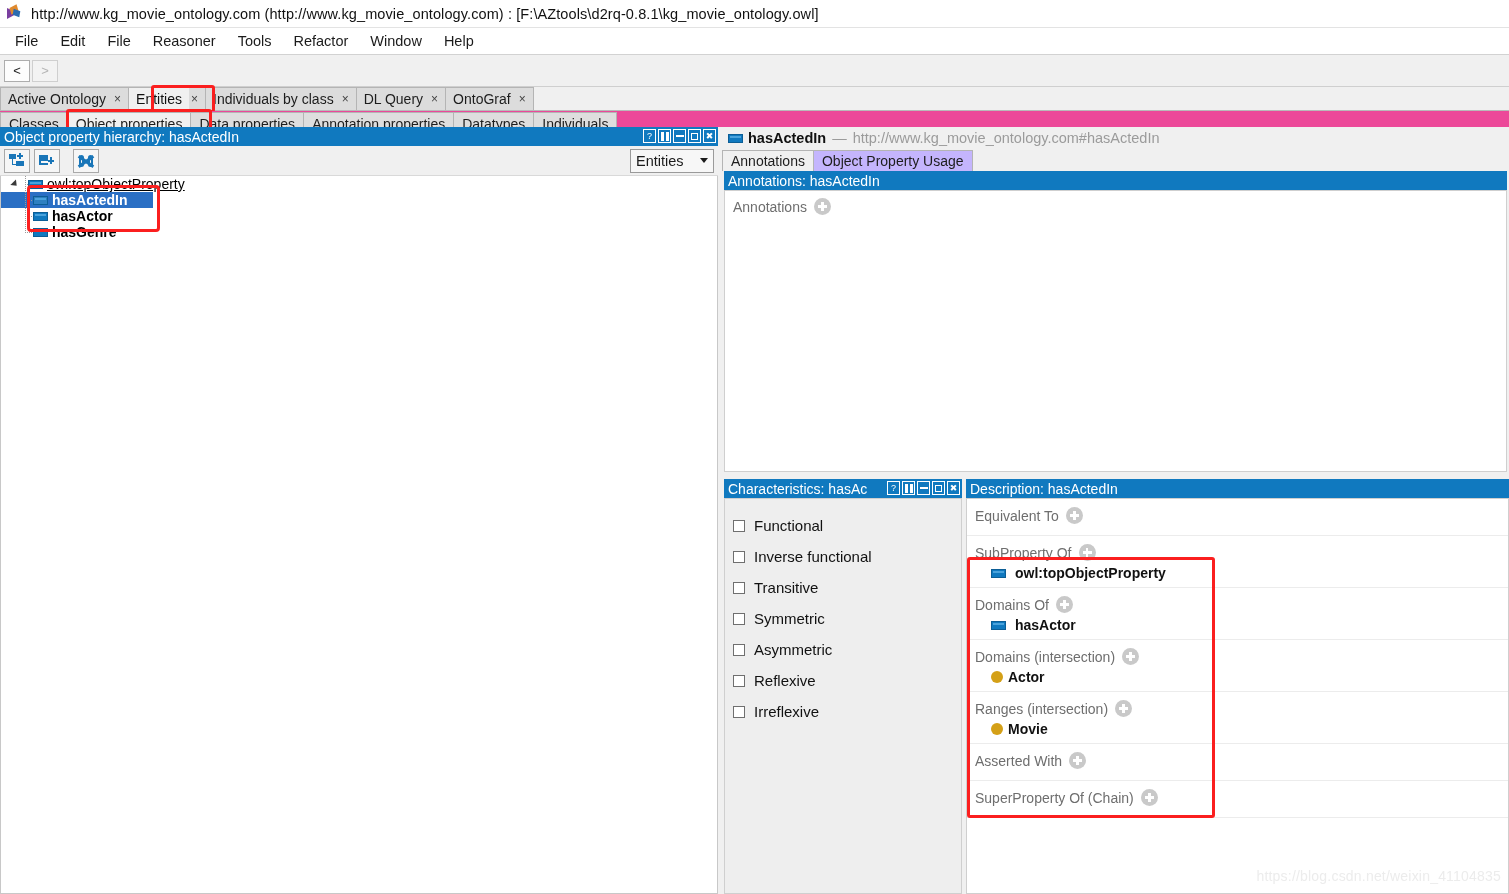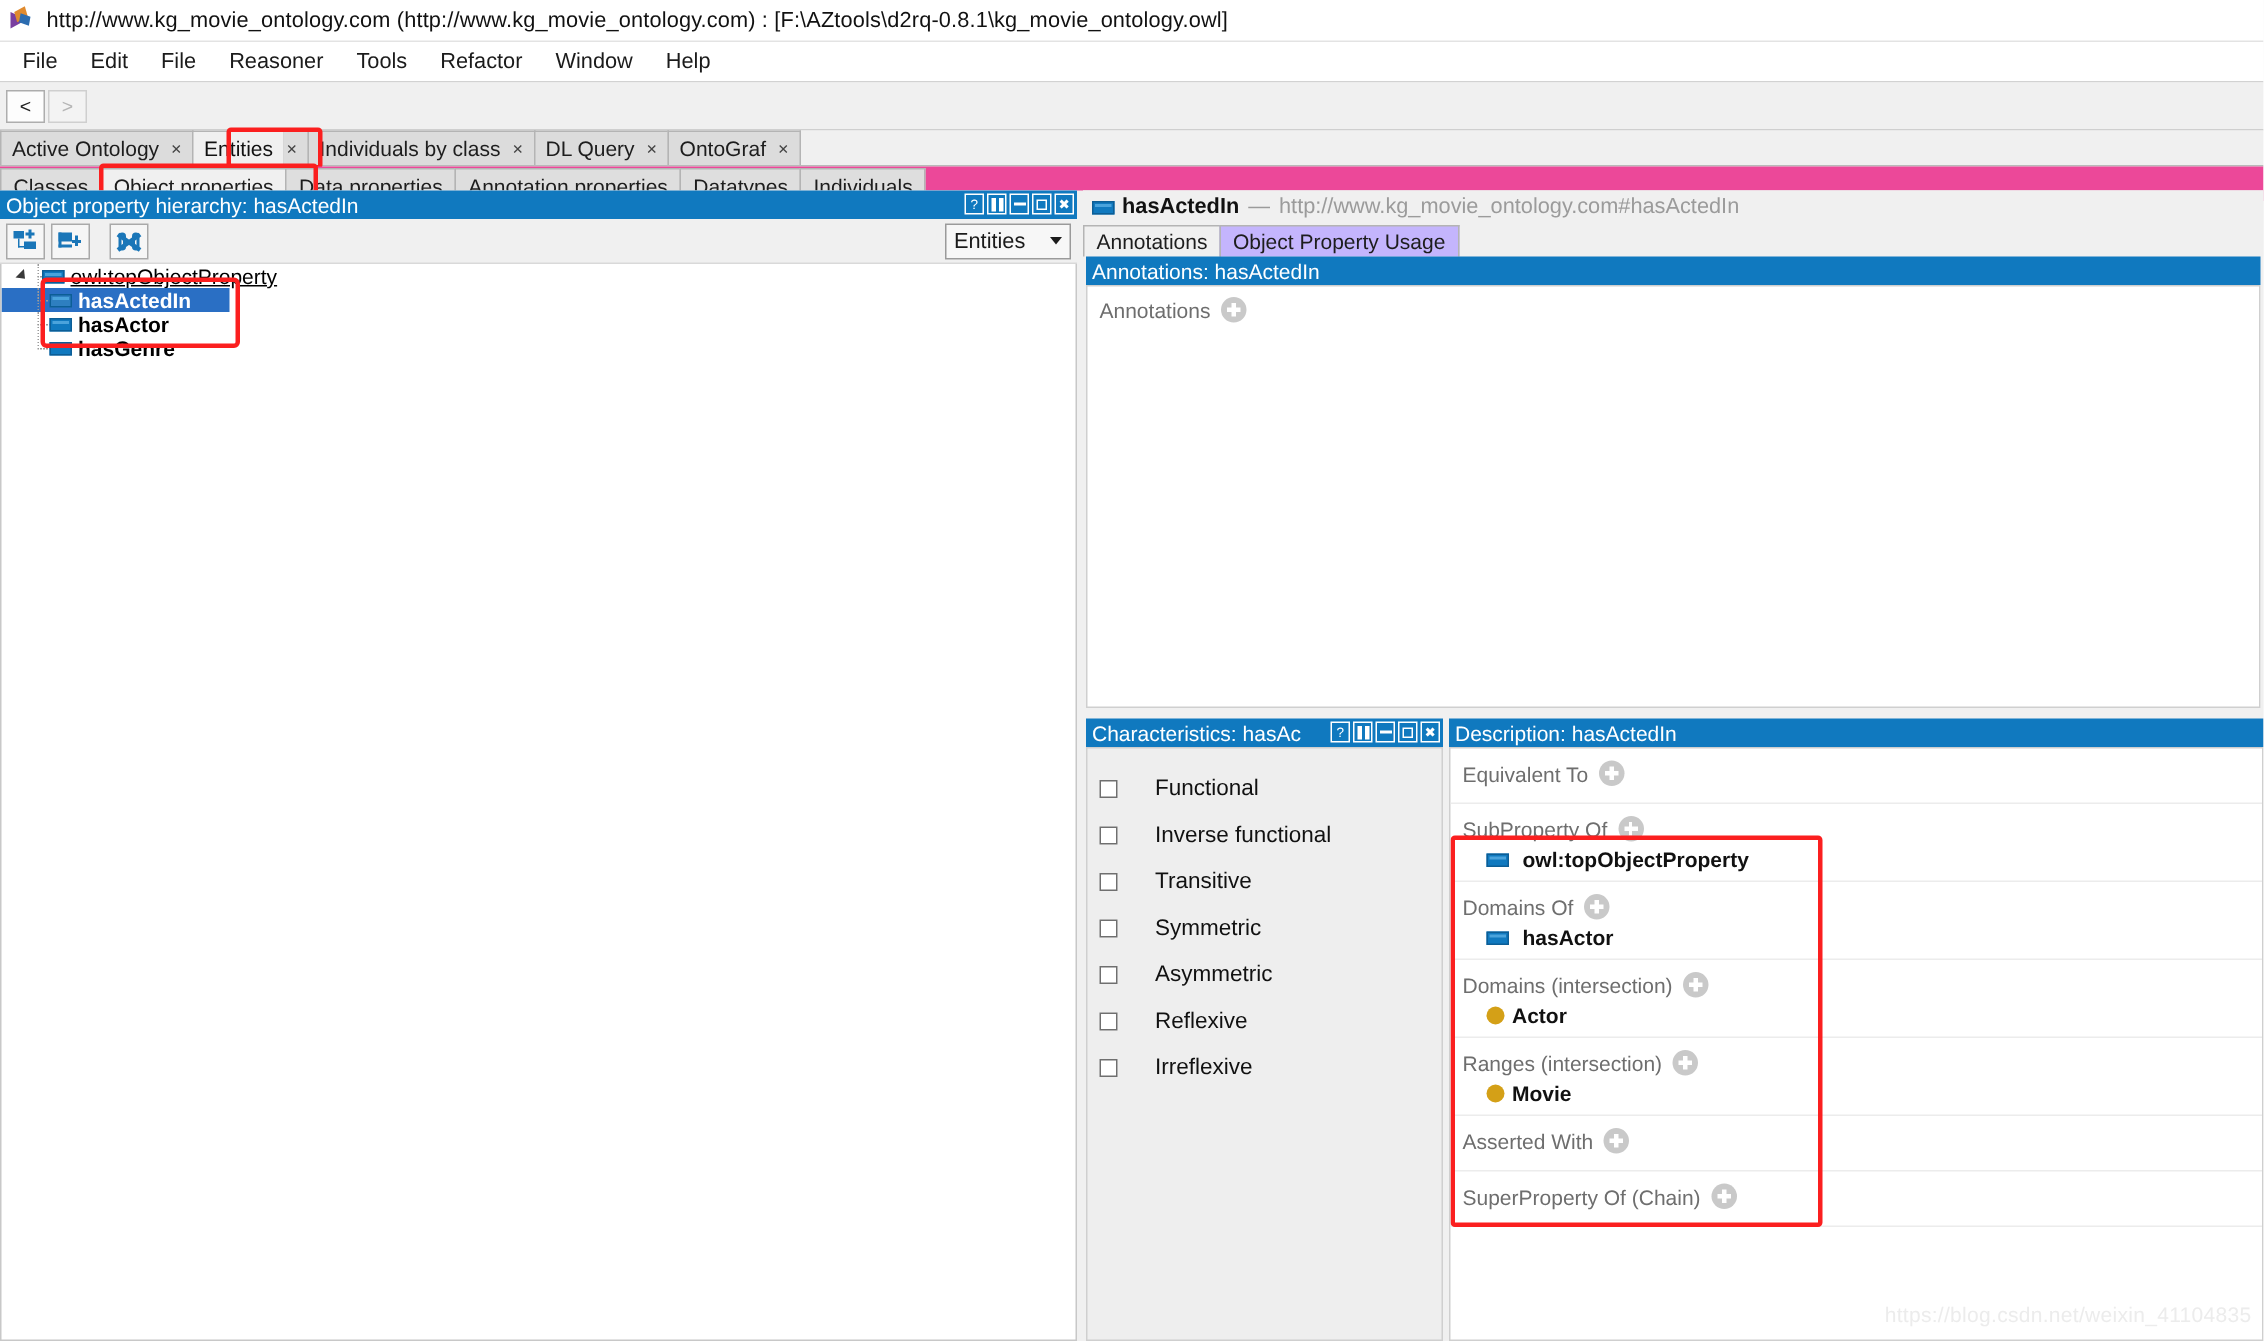--- a/index.html
+++ b/index.html
@@ -219,21 +219,21 @@
   .plus-btn::after  { width:2.6px; height:9px; left:7.2px; top:4px; }
 
   
   .lower { position:absolute; left:0; top:352px; right:0; bottom:0; }
   .char-col { position:absolute; left:2px; top:0; width:238px; bottom:0;border-radius:30px; }
   .desc-col { position:absolute; left:244px; top:0; right:0; bottom:0; }
   .char-body {
     position:absolute; left:0; top:19px; right:0; bottom:0;
     background:#eeeeee; border:1px solid #cfcfcf; padding-top: 11px;
   }
-  .chk-row { display:flex; align-items:center; gap:25px; height:31px; padding-left:8px; font-size:15px; color:#111; }
+  .chk-row { display:flex; align-items:center; gap:9px; height:31px; padding-left:8px; font-size:15px; color:#111; }
   .chkbox { width:12px; height:12px; border:1px solid #6f6f6f; background:#fff; flex:none; }
 
   .desc-body {
     position:absolute; left:0; top:19px; right:0; bottom:0;
     background:#ffffff; border:1px solid #cfcfcf; overflow:hidden;
   }
   .desc-sect { position: relative; }
   .desc-hdr { display:flex; align-items:center; gap:7px; padding: 8px 0 3px 8px; font-size:14px; color:#6e6e6e; }
   .desc-item { display:flex; align-items:center; gap:5px; padding: 1px 0 6px 24px; font-size:14px; }
   .desc-item .t { font-weight: bold; color:#111; }

